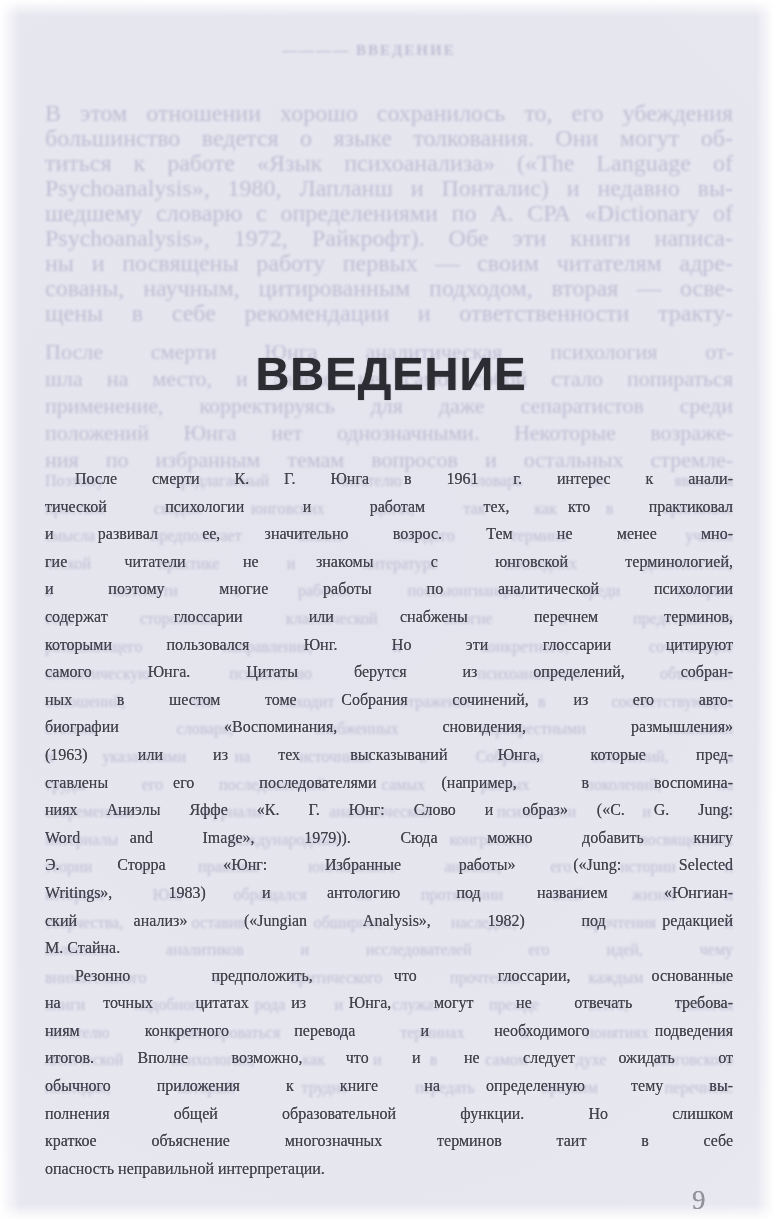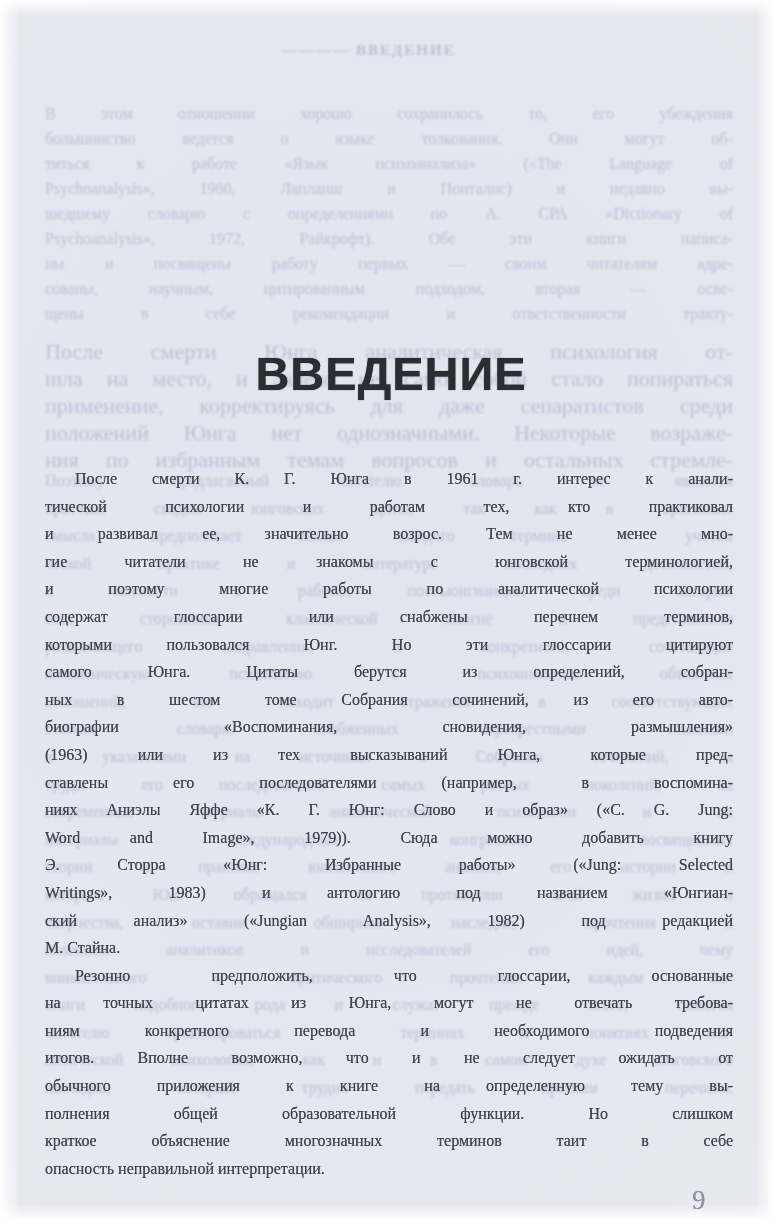--- a/index.html
+++ b/index.html
@@ -71,21 +71,21 @@
 <body>
 
 <div class="page">
 
   <div class="bleed-layer">
     <div class="bleed-header">
       <span>————</span>
       <span>ВВЕДЕНИЕ</span>
     </div>
     <div>
-        <div class="bleed-block" style="top: 101px; line-height: 25px; font-size: 16px;">
+        <div class="bleed-block" style="top: 101px; line-height: 25px; font-size: 24px;">
           <div class="bleed-line">В этом отношении хорошо сохранилось то, его убеждения</div>
           <div class="bleed-line">большинство ведется о языке толкования. Они могут об-</div>
           <div class="bleed-line">титься к работе «Язык психоанализа» («The Language of</div>
           <div class="bleed-line">Psychoanalysis», 1980, Лапланш и Понталис) и недавно вы-</div>
           <div class="bleed-line">шедшему словарю с определениями по А. СРА «Dictionary of</div>
           <div class="bleed-line">Psychoanalysis», 1972, Райкрофт). Обе эти книги написа-</div>
           <div class="bleed-line">ны и посвящены работу первых — своим читателям адре-</div>
           <div class="bleed-line">сованы, научным, цитированным подходом, вторая — осве-</div>
           <div class="bleed-line">щены в себе рекомендации и ответственности тракту-</div>
         </div>

